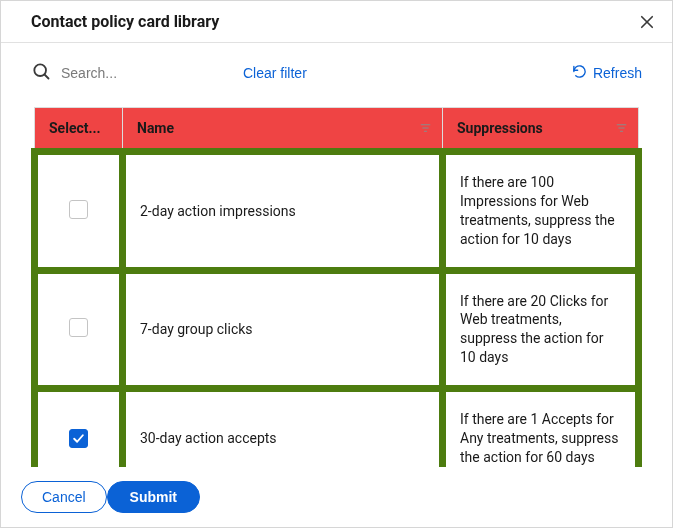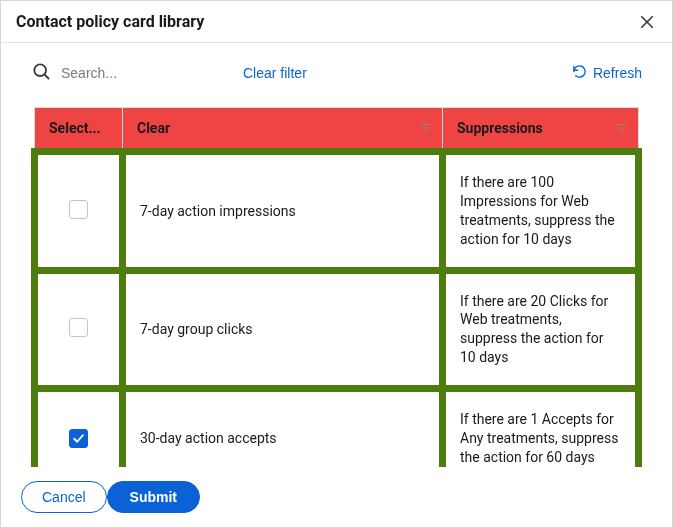--- a/index.html
+++ b/index.html
@@ -15,21 +15,21 @@
       height: 528px;
       border: 1px solid #d6d6d6;
       display: flex;
       flex-direction: column;
       background: #fff;
     }
     .modal-header {
       display: flex;
       align-items: center;
       justify-content: space-between;
-      padding: 11px 16px 11px 15px;
+      padding: 11px 16px 11px 30px;
       border-bottom: 1px solid #e1e1e1;
     }
     .modal-title {
       font-size: 16px;
       font-weight: 700;
       color: #1a1a1a;
     }
     .close-btn {
       cursor: pointer;
       display: inline-flex;
@@ -202,21 +202,21 @@
       </button>
     </div>
 
     <table>
       <thead>
         <tr>
           <th class="col-select">
             <span>Select...</span>
           </th>
           <th class="col-name">
-            <span>Clear</span>
+            <span>Name</span>
             <span class="sort-icon">
               <svg width="13" height="13" viewBox="0 0 24 24" fill="none" stroke="currentColor" stroke-width="2" stroke-linecap="round">
                   <line x1="4" y1="6" x2="20" y2="6"></line>
                   <line x1="7" y1="12" x2="17" y2="12"></line>
                   <line x1="10" y1="18" x2="14" y2="18"></line>
                 </svg>
             </span>
           </th>
           <th class="col-supp">
             <span>Suppressions</span>
@@ -226,21 +226,21 @@
                   <line x1="7" y1="12" x2="17" y2="12"></line>
                   <line x1="10" y1="18" x2="14" y2="18"></line>
                 </svg>
             </span>
           </th>
         </tr>
       </thead>
       <tbody id="tbody">
       <tr>
             <td class="col-select"><span class="chk"></span></td>
-            <td class="col-name">7-day action impressions</td>
+            <td class="col-name">2-day action impressions</td>
             <td class="col-supp">If there are 100 Impressions for Web treatments, suppress the action for 10 days</td>
           </tr>
           <tr>
             <td class="col-select"><span class="chk"></span></td>
             <td class="col-name">7-day group clicks</td>
             <td class="col-supp">If there are 20 Clicks for Web treatments, suppress the action for 10 days</td>
           </tr>
           <tr>
             <td class="col-select"><span class="chk checked">
                 <svg width="13" height="13" viewBox="0 0 24 24" fill="none" stroke="#fff" stroke-width="3.5" stroke-linecap="round" stroke-linejoin="round">

